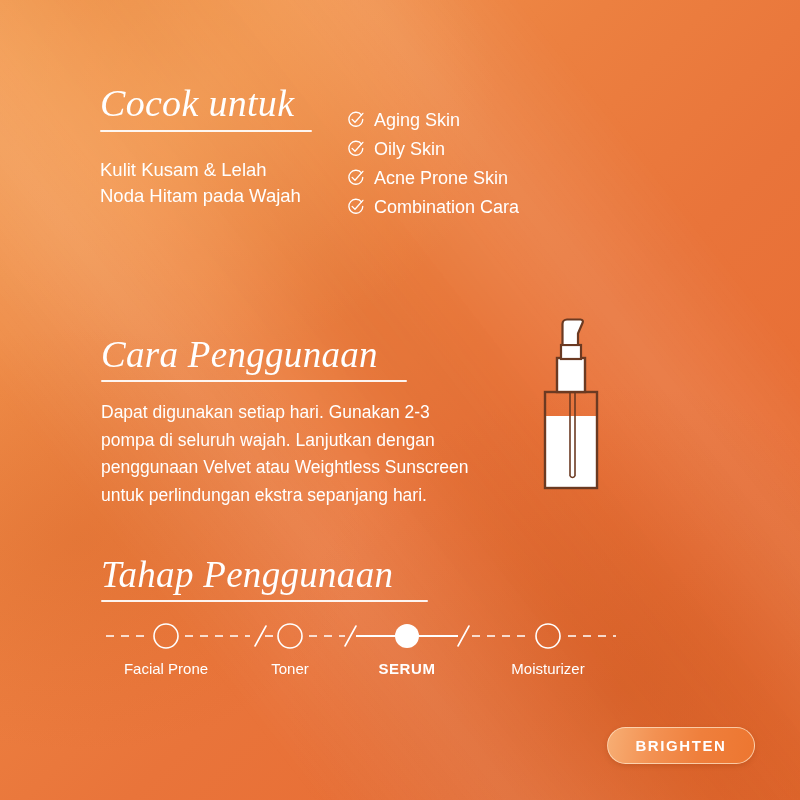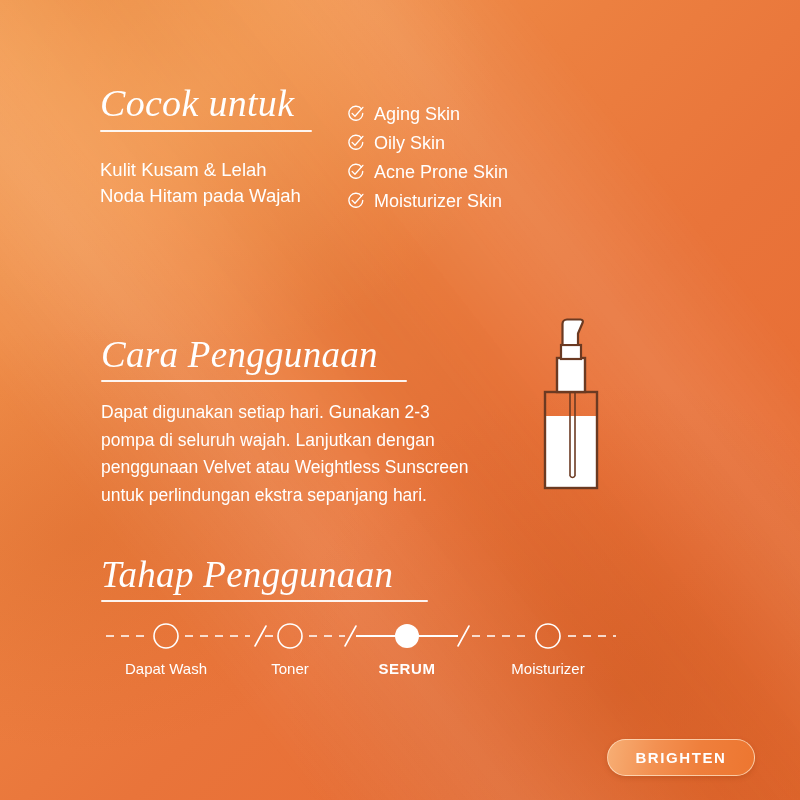--- a/index.html
+++ b/index.html
@@ -107,21 +107,21 @@
   #sec-cocok .sub {
     margin-top: 25px;
     font-size: 18.5px;
     line-height: 1.42;
   }
 
   
   #skin-list {
     position: absolute;
     left: 345px;
-    top: 100px;
+    top: 106px;
     display: flex;
     flex-direction: column;
     gap: 1px;
   }
   .skin-item {
     display: flex;
     align-items: center;
     height: 28px;
     gap: 10px;
   }
@@ -215,21 +215,20 @@
     width: 148px;
     height: 37px;
     border-radius: 19px;
     background: linear-gradient(100deg, #F7AE74 0%, #F39152 32%, #EF7F3C 62%, #ED7630 100%);
     border: 1px solid rgba(255,228,200,0.75);
     box-shadow: 0 2px 5px rgba(150,60,15,0.28);
     display: flex;
     align-items: center;
     justify-content: center;
     box-sizing: border-box;
-    margin-top: 12px;
   }
   #badge .badge-text {
     color: #FFFFFF;
     font-size: 15px;
     font-weight: bold;
     letter-spacing: 1.6px;
   }
 </style>
 </head>
 <body>
@@ -284,21 +283,21 @@
       <span class="skin-label">Acne Prone Skin</span>
     </div>
 
     <div class="skin-item">
       <span class="check-icon">
         <svg viewBox="0 0 24 24" width="19" height="19">
           <path d="M20.8 5.0 C19.1 2.7 16.3 1.4 13.3 1.6 C8.4 1.9 4.6 6.0 4.9 10.9 C5.2 15.8 9.3 19.6 14.2 19.3 C18.8 19.0 22.4 15.2 22.4 10.6" fill="none" stroke="#FFFFFF" stroke-width="1.7" stroke-linecap="round"></path>
           <path d="M9.0 10.6 L12.6 14.3 L22.6 3.0" fill="none" stroke="#FFFFFF" stroke-width="1.7" stroke-linecap="round" stroke-linejoin="round"></path>
         </svg>
       </span>
-      <span class="skin-label">Moisturizer Skin</span>
+      <span class="skin-label">Combination Cara</span>
     </div>
 
 
   </div>
 
   <div id="sec-cara">
     <div class="heading">Cara Penggunaan</div>
     <div class="heading-rule"></div>
     <div class="body-text para">
       <div>Dapat digunakan setiap hari. Gunakan 2-3</div>
@@ -350,21 +349,21 @@
       <line x1="245" y1="28" x2="256" y2="8" stroke="#FFFFFF" stroke-width="1.6" stroke-linecap="round"></line>
       <line x1="358" y1="28" x2="369" y2="8" stroke="#FFFFFF" stroke-width="1.6" stroke-linecap="round"></line>
 
       <circle cx="66" cy="18" r="12" fill="none" stroke="#FFFFFF" stroke-width="1.6"></circle>
       <circle cx="190" cy="18" r="12" fill="none" stroke="#FFFFFF" stroke-width="1.6"></circle>
       <circle cx="307" cy="18" r="12" fill="#FFFFFF"></circle>
       <circle cx="448" cy="18" r="12" fill="none" stroke="#FFFFFF" stroke-width="1.6"></circle>
     </svg>
 
     <div class="step-labels">
-      <span class="step-label" style="left:66px;">Dapat Wash</span>
+      <span class="step-label" style="left:66px;">Facial Prone</span>
       <span class="step-label" style="left:190px;">Toner</span>
       <span class="step-label active" style="left:307px;">SERUM</span>
       <span class="step-label" style="left:448px;">Moisturizer</span>
     </div>
   </div>
 
   <div id="badge">
     <span class="badge-text">BRIGHTEN</span>
   </div>
 

